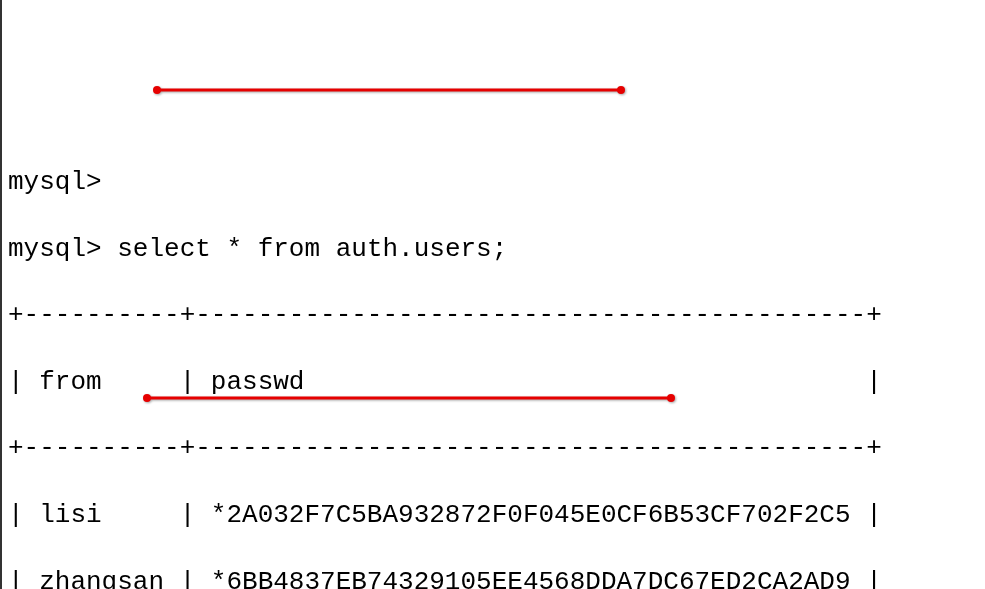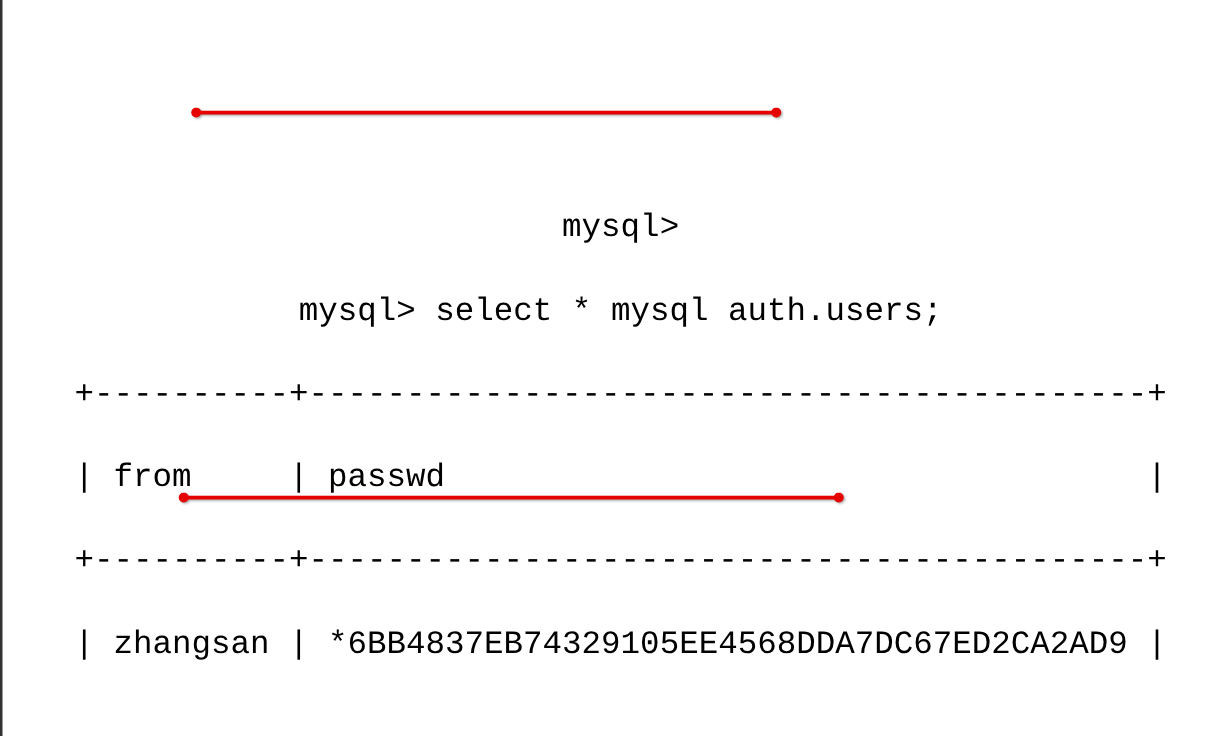--- a/index.html
+++ b/index.html
@@ -19,21 +19,20 @@
       width: 985px;
       height: 589px;
       overflow: hidden;
       border-left: 2px solid #333;
     }
     .terminal {
       padding-left: 6px;
     }
     .line {
       display: block;
-      text-align: center;
     }
     .annotation {
       position: absolute;
       pointer-events: none;
     }
     .underline1 {
       top: 42px;
       left: 118px;
       width: 472px;
       height: 4px;
@@ -48,24 +47,25 @@
       filter: drop-shadow(1px 1px 1px rgba(0,0,0,0.35));
     }
   </style>
 </head>
 <body>
 
 
 
 <div class="terminal">
 <span class="line">mysql&gt;</span>
-<span class="line"><span>mysql&gt;</span> <span>select * mysql auth.users;</span></span>
+<span class="line"><span>mysql&gt;</span> <span>select * from auth.users;</span></span>
 <span class="line">+----------+-------------------------------------------+</span>
 <span class="line">| from     | passwd                                    |</span>
 <span class="line">+----------+-------------------------------------------+</span>
+<span class="line">| lisi     | *2A032F7C5BA932872F0F045E0CF6B53CF702F2C5 |</span>
 <span class="line">| zhangsan | *6BB4837EB74329105EE4568DDA7DC67ED2CA2AD9 |</span>
 
 
 
 
 
 
 
 
 

